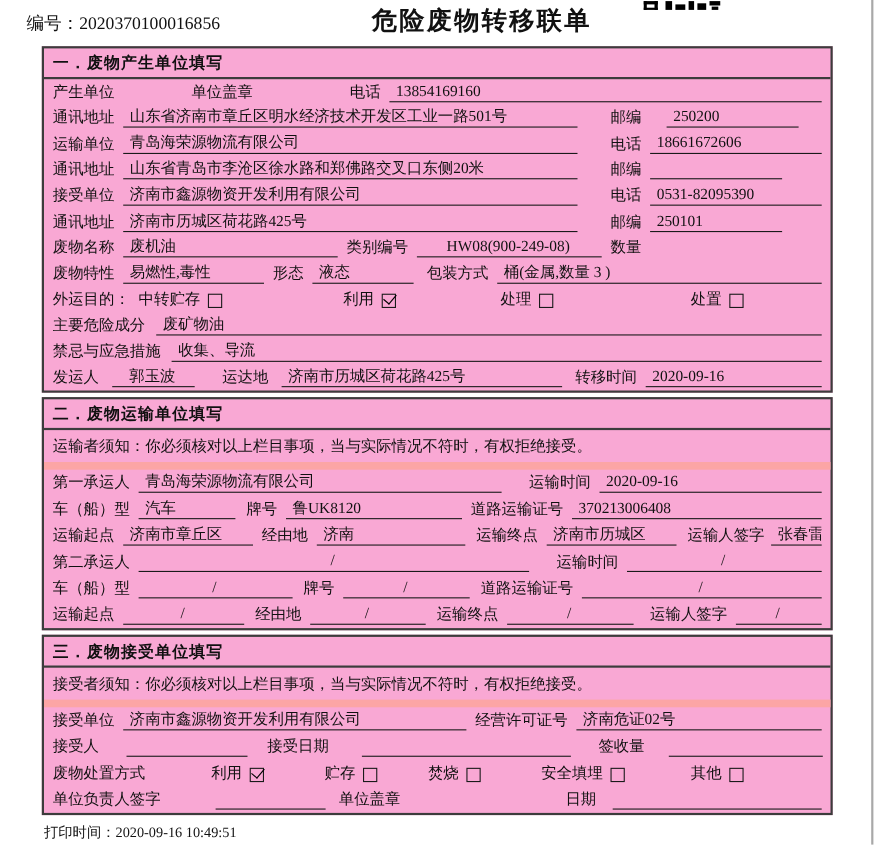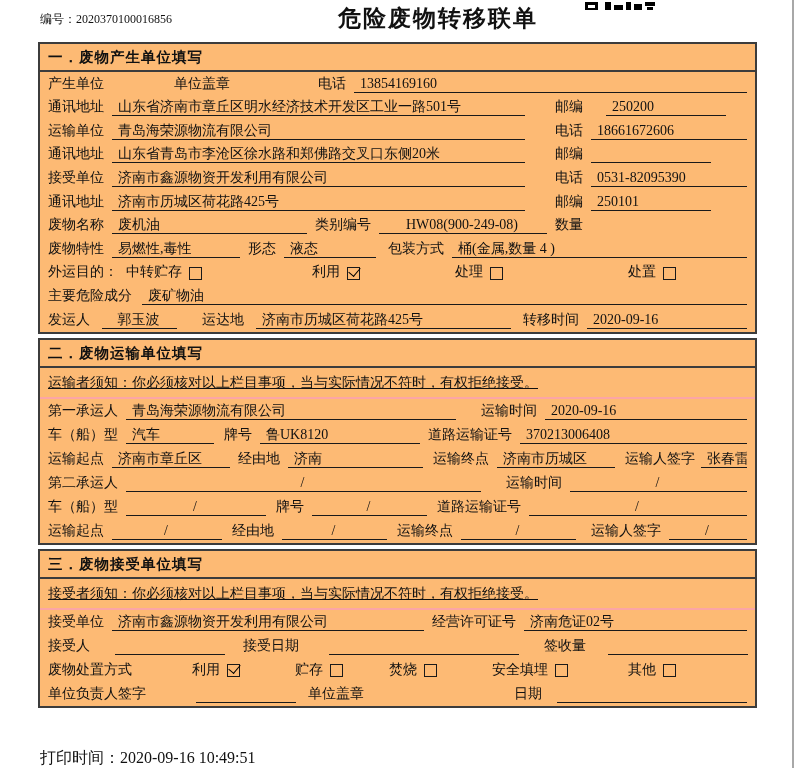--- a/index.html
+++ b/index.html
@@ -1,45 +1,45 @@
 <!DOCTYPE html>
 <html><head>
 <meta charset="utf-8">
 <style>
   * { margin:0; padding:0; box-sizing:border-box; }
   html,body { width:796px; height:768px; background:#ffffff; overflow:hidden; }
   body { font-family:"Liberation Serif","DejaVu Serif",serif; color:#111; font-size:14px; position:relative; }
 
   .doc-top { position:relative; height:40px; }
-  .serial { position:absolute; left:40px; top:11px; font-size:12px; white-space:nowrap; }
+  .serial { position:absolute; left:24px; top:11px; font-size:16px; white-space:nowrap; }
   .doc-title { position:absolute; left:0; right:0; top:3px; text-align:center; padding-left:80px;
                font-size:23px; font-weight:bold; letter-spacing:2px; }
   .qr-frag { position:absolute; left:585px; top:0; width:70px; height:10px; }
 
   .form-wrap { position:absolute; left:38px; top:42px; width:719px; }
-  .section { border:2px solid #3c3c3c; background:#fdba74; margin-bottom:4px; }
+  .section { border:2px solid #3c3c3c; background:#f9a8d4; margin-bottom:4px; }
   .section-header { font-weight:bold; font-size:14.5px; padding:4px 8px 3px 8px;
                     border-bottom:2px solid #3c3c3c; letter-spacing:1px; }
-  .notice-row { padding:6px 8px 5px 8px; border-bottom:2px solid #fca5a5;text-decoration:underline; }
+  .notice-row { padding:6px 8px 5px 8px; border-bottom:7px solid #fca5a5; }
 
   .row { display:flex; align-items:flex-end; height:23.6px; padding:0 8px 3px 8px; }
   .s23 .row { height:24px; }
   .lbl { white-space:nowrap; flex:0 0 auto; }
   .val { border-bottom:1px solid #1a1a1a; white-space:nowrap; overflow:hidden;
          padding:0 2px 0 6px; line-height:17px; flex:0 0 auto; }
   .fill { flex:1 1 auto; }
   .c { text-align:center; padding-left:0; }
 
   .opt { display:inline-flex; align-items:center; white-space:nowrap; }
   .cbox { display:inline-block; width:13px; height:13px; border:1.6px solid #1a1a1a;
           margin-left:7px; position:relative; top:1px; }
   .cbox.checked::after { content:""; position:absolute; left:2.5px; top:-3px; width:6px; height:10px;
           border-right:1.8px solid #000; border-bottom:1.8px solid #000; transform:rotate(40deg); }
 
-  .footer-line { position:absolute; left:40px; top:748px; font-size:16px; white-space:nowrap; }
+  .footer-line { position:absolute; left:40px; top:748px; font-size:13px; white-space:nowrap; }
   .scrollbar { position:absolute; left:792px; top:0; width:2px; height:768px; background:#a8a8a8; }
 </style>
 </head>
 <body>
 
 <div class="doc-top">
   <div class="serial"><span>编号：</span><span>2020370100016856</span></div>
   <div class="doc-title">危险废物转移联单</div>
   <div class="qr-frag">
     <svg width="70" height="10" viewBox="0 0 70 10">
@@ -111,21 +111,21 @@
       <span class="val c" style="width:168px;margin-left:8px">HW08(900-249-08)</span>
       <span class="lbl" style="margin-left:8px">数量</span>
     </div>
 
     <div class="row">
       <span class="lbl">废物特性</span>
       <span class="val" style="width:128px;margin-left:8px">易燃性,毒性</span>
       <span class="lbl" style="margin-left:8px">形态</span>
       <span class="val" style="width:92px;margin-left:8px">液态</span>
       <span class="lbl" style="margin-left:12px">包装方式</span>
-      <span class="val fill" style="margin-left:8px">桶(金属,数量 4 )</span>
+      <span class="val fill" style="margin-left:8px">桶(金属,数量 3 )</span>
     </div>
 
     <div class="row">
       <span class="lbl">外运目的：</span>
       <span class="opt" style="margin-left:8px">
           <span>中转贮存</span>
           <span class="cbox"></span>
         </span>
       <span class="opt" style="margin-left:110px">
           <span>利用</span>
@@ -139,20 +139,24 @@
           <span>处置</span>
           <span class="cbox"></span>
         </span>
     </div>
 
     <div class="row">
       <span class="lbl">主要危险成分</span>
       <span class="val fill" style="margin-left:10px">废矿物油</span>
     </div>
 
+    <div class="row">
+      <span class="lbl">禁忌与应急措施</span>
+      <span class="val fill" style="margin-left:10px">收集、导流</span>
+    </div>
 
 
     <div class="row">
       <span class="lbl">发运人</span>
       <span class="val c" style="width:75px;margin-left:12px">郭玉波</span>
       <span class="lbl" style="margin-left:25px">运达地</span>
       <span class="val" style="width:255px;margin-left:12px">济南市历城区荷花路425号</span>
       <span class="lbl" style="margin-left:12px">转移时间</span>
       <span class="val fill" style="margin-left:8px">2020-09-16</span>
     </div>

